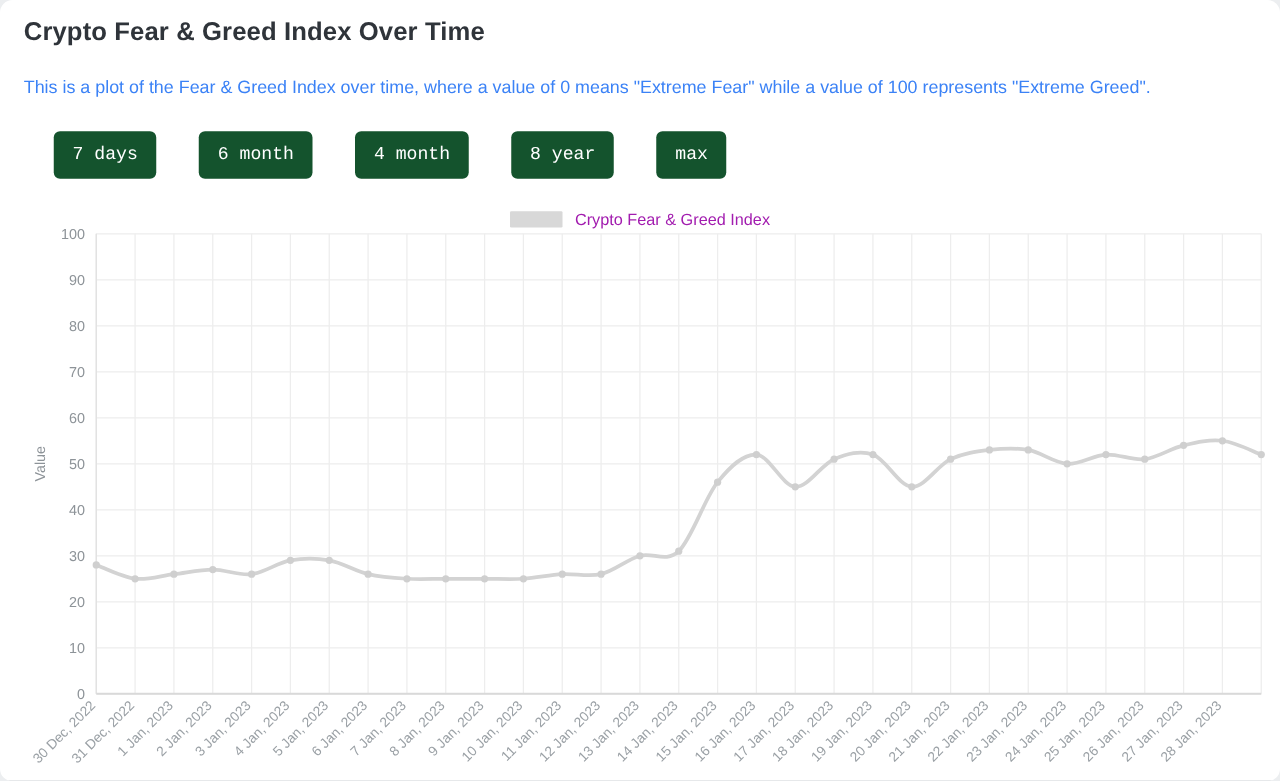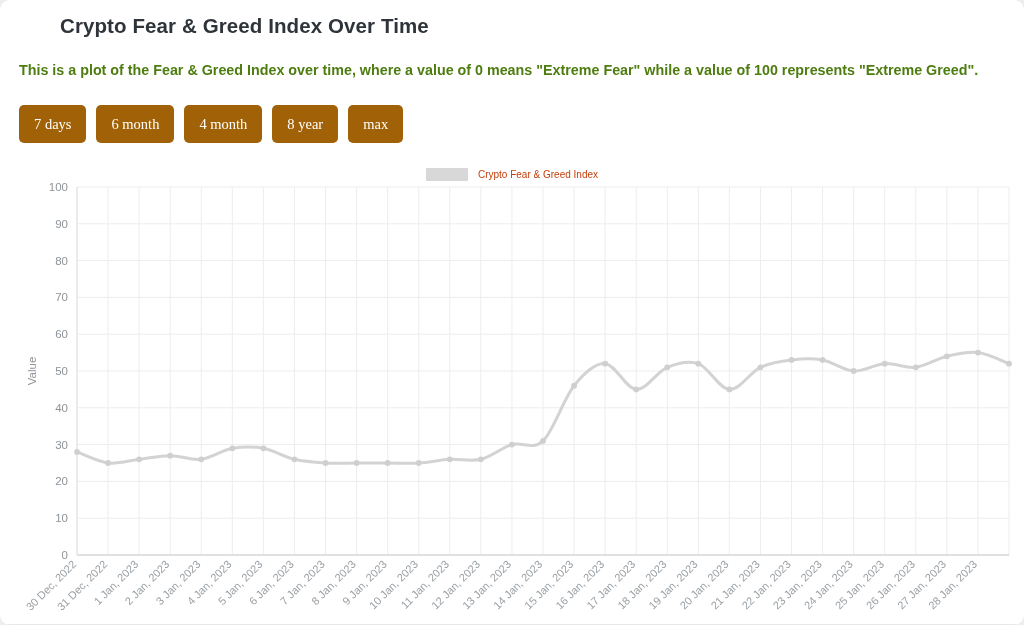--- a/index.html
+++ b/index.html
@@ -17,50 +17,49 @@
     border-radius: 10px;
     overflow: hidden;
   }
   #page-title {
     position: absolute;
     left: 19px; top: 14px;
     font-size: 20.5px;
     font-weight: bold;
     color: #2f343a;
     letter-spacing: 0.1px;
-    margin-left: 41px;
   }
   #subtitle {
     position: absolute;
     left: 19px; top: 62px;
     font-size: 14.3px;
-    color: #4d7c0f;
+    color: #3b82f6;
     white-space: nowrap;
-    font-weight: bold;
   }
   #range-buttons {
     position: absolute;
     left: 19px; top: 105px;
     display: flex;
     gap: 10px;
   }
   .range-btn {
     height: 38px;
     padding: 0 15px;
     display: flex;
     align-items: center;
     justify-content: center;
-    background: #a16207;
+    background: #14532d;
     color: #ffffff;
     font-size: 14.5px;
     border: none;
     border-radius: 5px;
     cursor: pointer;
-    font-family: Liberation Serif, serif;
+    font-family: Liberation Mono, monospace;
     white-space: nowrap;
+    margin-left: 24px;
   }
   #chart-area {
     position: absolute;
     left: 0; top: 160px;
     width: 1024px; height: 465px;
   }
   #legend {
     position: absolute;
     left: 0; top: 8px;
     width: 1024px;
@@ -68,22 +67,22 @@
     align-items: center;
     justify-content: center;
     gap: 10px;
   }
   #legend-swatch {
     width: 42px; height: 13px;
     background: #d8d8d8;
     border-radius: 1px;
   }
   #legend-label {
-    font-size: 10px;
-    color: #c2410c;
+    font-size: 13px;
+    color: #a21caf;
   }
   #plot-svg { position: absolute; left: 0; top: 0; }
   .ytick { font-size: 11.5px; fill: #8d9398; font-family: "Liberation Sans", sans-serif; }
   .xtick { font-size: 11px; fill: #9aa0a5; font-family: "Liberation Sans", sans-serif; }
   .yaxis-title { font-size: 11.5px; fill: #8d9398; font-family: "Liberation Sans", sans-serif; }
   #card-bottom-border {
     position: absolute; left: 0; bottom: 0; width: 1024px; height: 1px;
     background: #e6e8ea;
   }
 </style>

